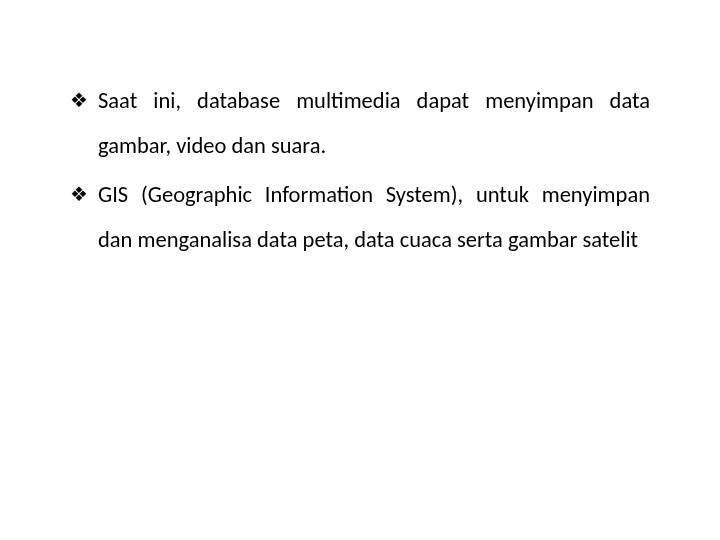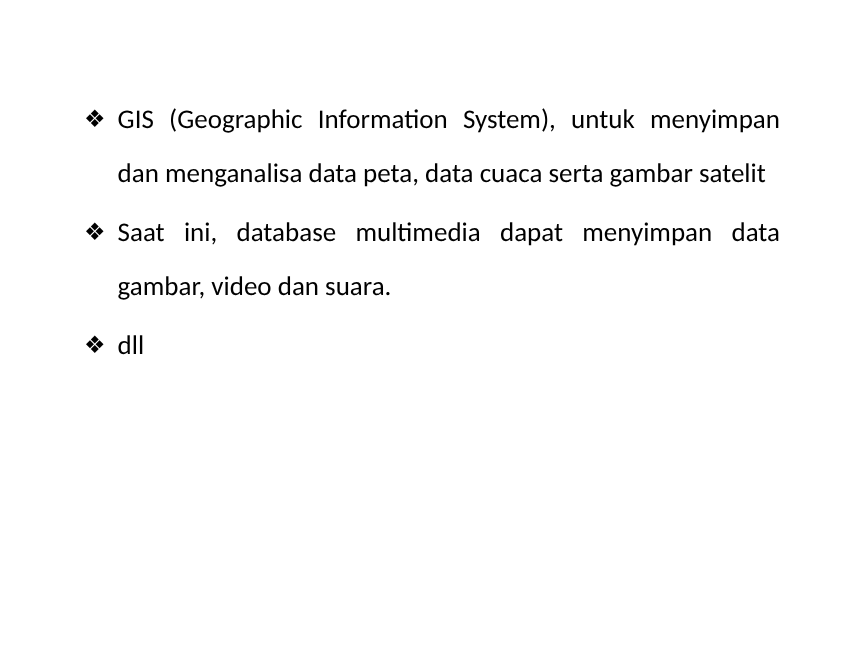--- a/index.html
+++ b/index.html
@@ -40,22 +40,19 @@
   .wrap {
     display: inline;
   }
 </style>
 </head>
 <body>
 
 <div class="slide">
   <ul class="bullet-list">
     <li class="bullet-item">
-      <span class="wrap"> GIS (Geographic Information System), untuk menyimpan dan menganalisa data peta, data cuaca serta gambar satelit</span>
-    </li>
-    <li class="bullet-item">
       <span class="wrap">Saat ini, database multimedia dapat menyimpan  data gambar, video dan suara.</span>
     </li>
     <li class="bullet-item">
-      <span class="wrap"> dll</span>
+      <span class="wrap"> GIS (Geographic Information System), untuk menyimpan dan menganalisa data peta, data cuaca serta gambar satelit</span>
     </li>
   </ul>
 </div>
 
 </body></html>

